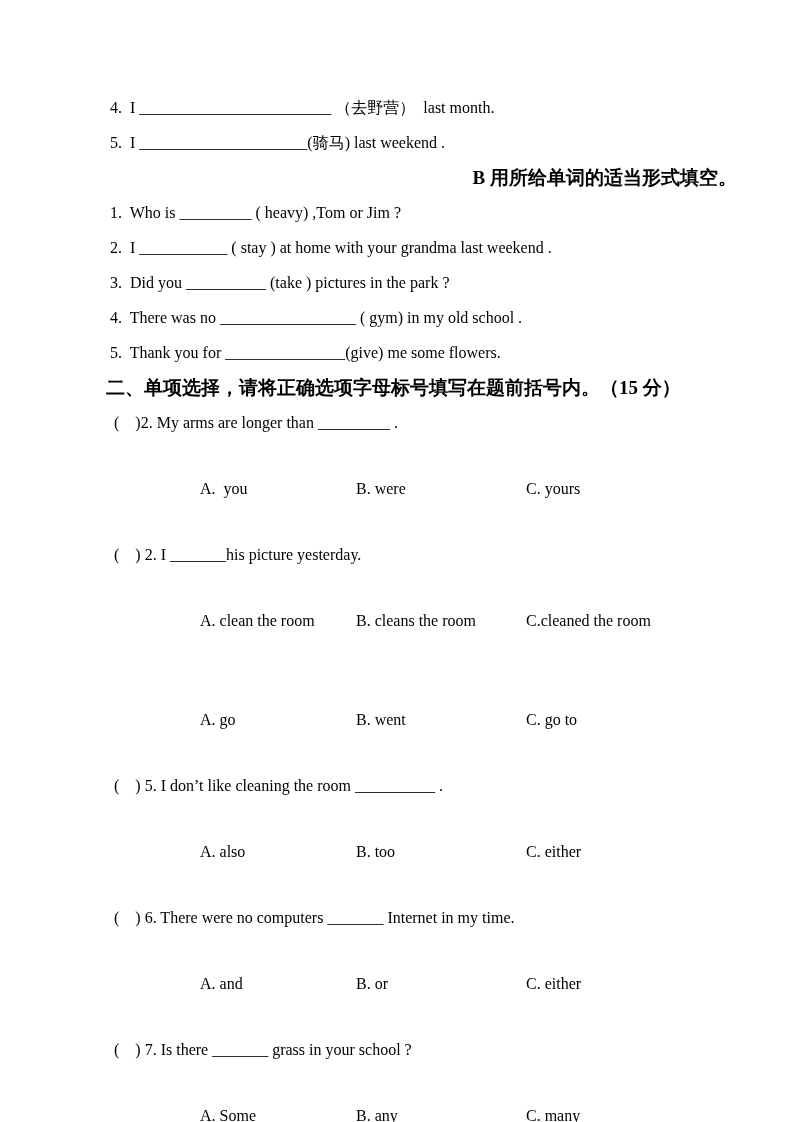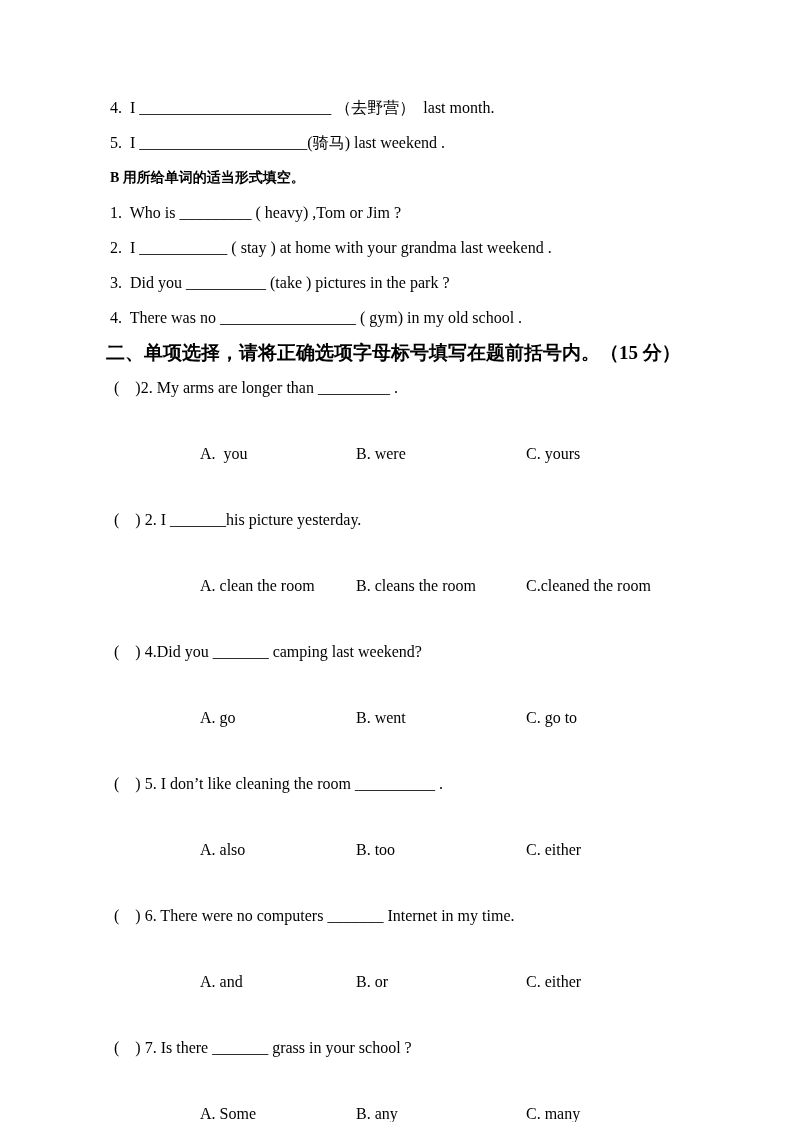--- a/index.html
+++ b/index.html
@@ -18,23 +18,24 @@
     padding: 76px 60px 0 90px;
     font-size: 16px;
   }
   .line {
     white-space: pre-wrap;
     font-weight: normal;
   }
   .part-ab .line { line-height: 31px; }
   .b-heading {
     font-weight: bold;
-    font-size: 14px;
+    font-size: 19px;
     line-height: 31px;
     white-space: pre-wrap;
+    text-align: right;
   }
   .sec2-heading {
     font-weight: bold;
     font-size: 19px;
     line-height: 32px;
     white-space: pre-wrap;
   }
   .mc .line { line-height: 29px; }
   .opts {
     padding-left: 50px;
@@ -57,20 +58,21 @@
   <section class="part-ab">
     <p class="line">4.  I ________________________ （去野营）  last month.</p>
     <p class="line">5.  I _____________________(骑马) last weekend .</p>
 
     <h3 class="b-heading">B 用所给单词的适当形式填空。</h3>
 
     <p class="line">1.  Who is _________ ( heavy) ,Tom or Jim ?</p>
     <p class="line">2.  I ___________ ( stay ) at home with your grandma last weekend .</p>
     <p class="line">3.  Did you __________ (take ) pictures in the park ?</p>
     <p class="line">4.  There was no _________________ ( gym) in my old school .</p>
+    <p class="line">5.  Thank you for _______________(give) me some flowers.</p>
   </section>
 
   <h2 class="sec2-heading">二、单项选择，请将正确选项字母标号填写在题前括号内。（15 分）</h2>
 
   <section class="mc">
 
     <div>
       <p class="line stem">(    )2. My arms are longer than _________ .</p>
       <p class="line opts">
         <span class="opt opt-a">A.  you</span><span class="opt opt-b">B. were</span><span class="opt opt-c">C. yours</span>
@@ -81,21 +83,20 @@
       <p class="line stem">(    ) 2. I _______his picture yesterday.</p>
     </div>
 
     <div>
       <p class="line opts">
         <span class="opt opt-a">A. clean the room</span><span class="opt opt-b">B. cleans the room</span><span class="opt opt-c">C.cleaned the room</span>
       </p>
     </div>
 
     <div>
-      <p class="line stem">(    ) 4.Did you _______ camping last weekend?</p>
       <p class="line opts">
         <span class="opt opt-a">A. go</span><span class="opt opt-b">B. went</span><span class="opt opt-c">C. go to</span>
       </p>
     </div>
 
     <div>
       <p class="line stem">(    ) 5. I don’t like cleaning the room __________ .</p>
       <p class="line opts">
         <span class="opt opt-a">A. also</span><span class="opt opt-b">B. too</span><span class="opt opt-c">C. either</span>
       </p>

